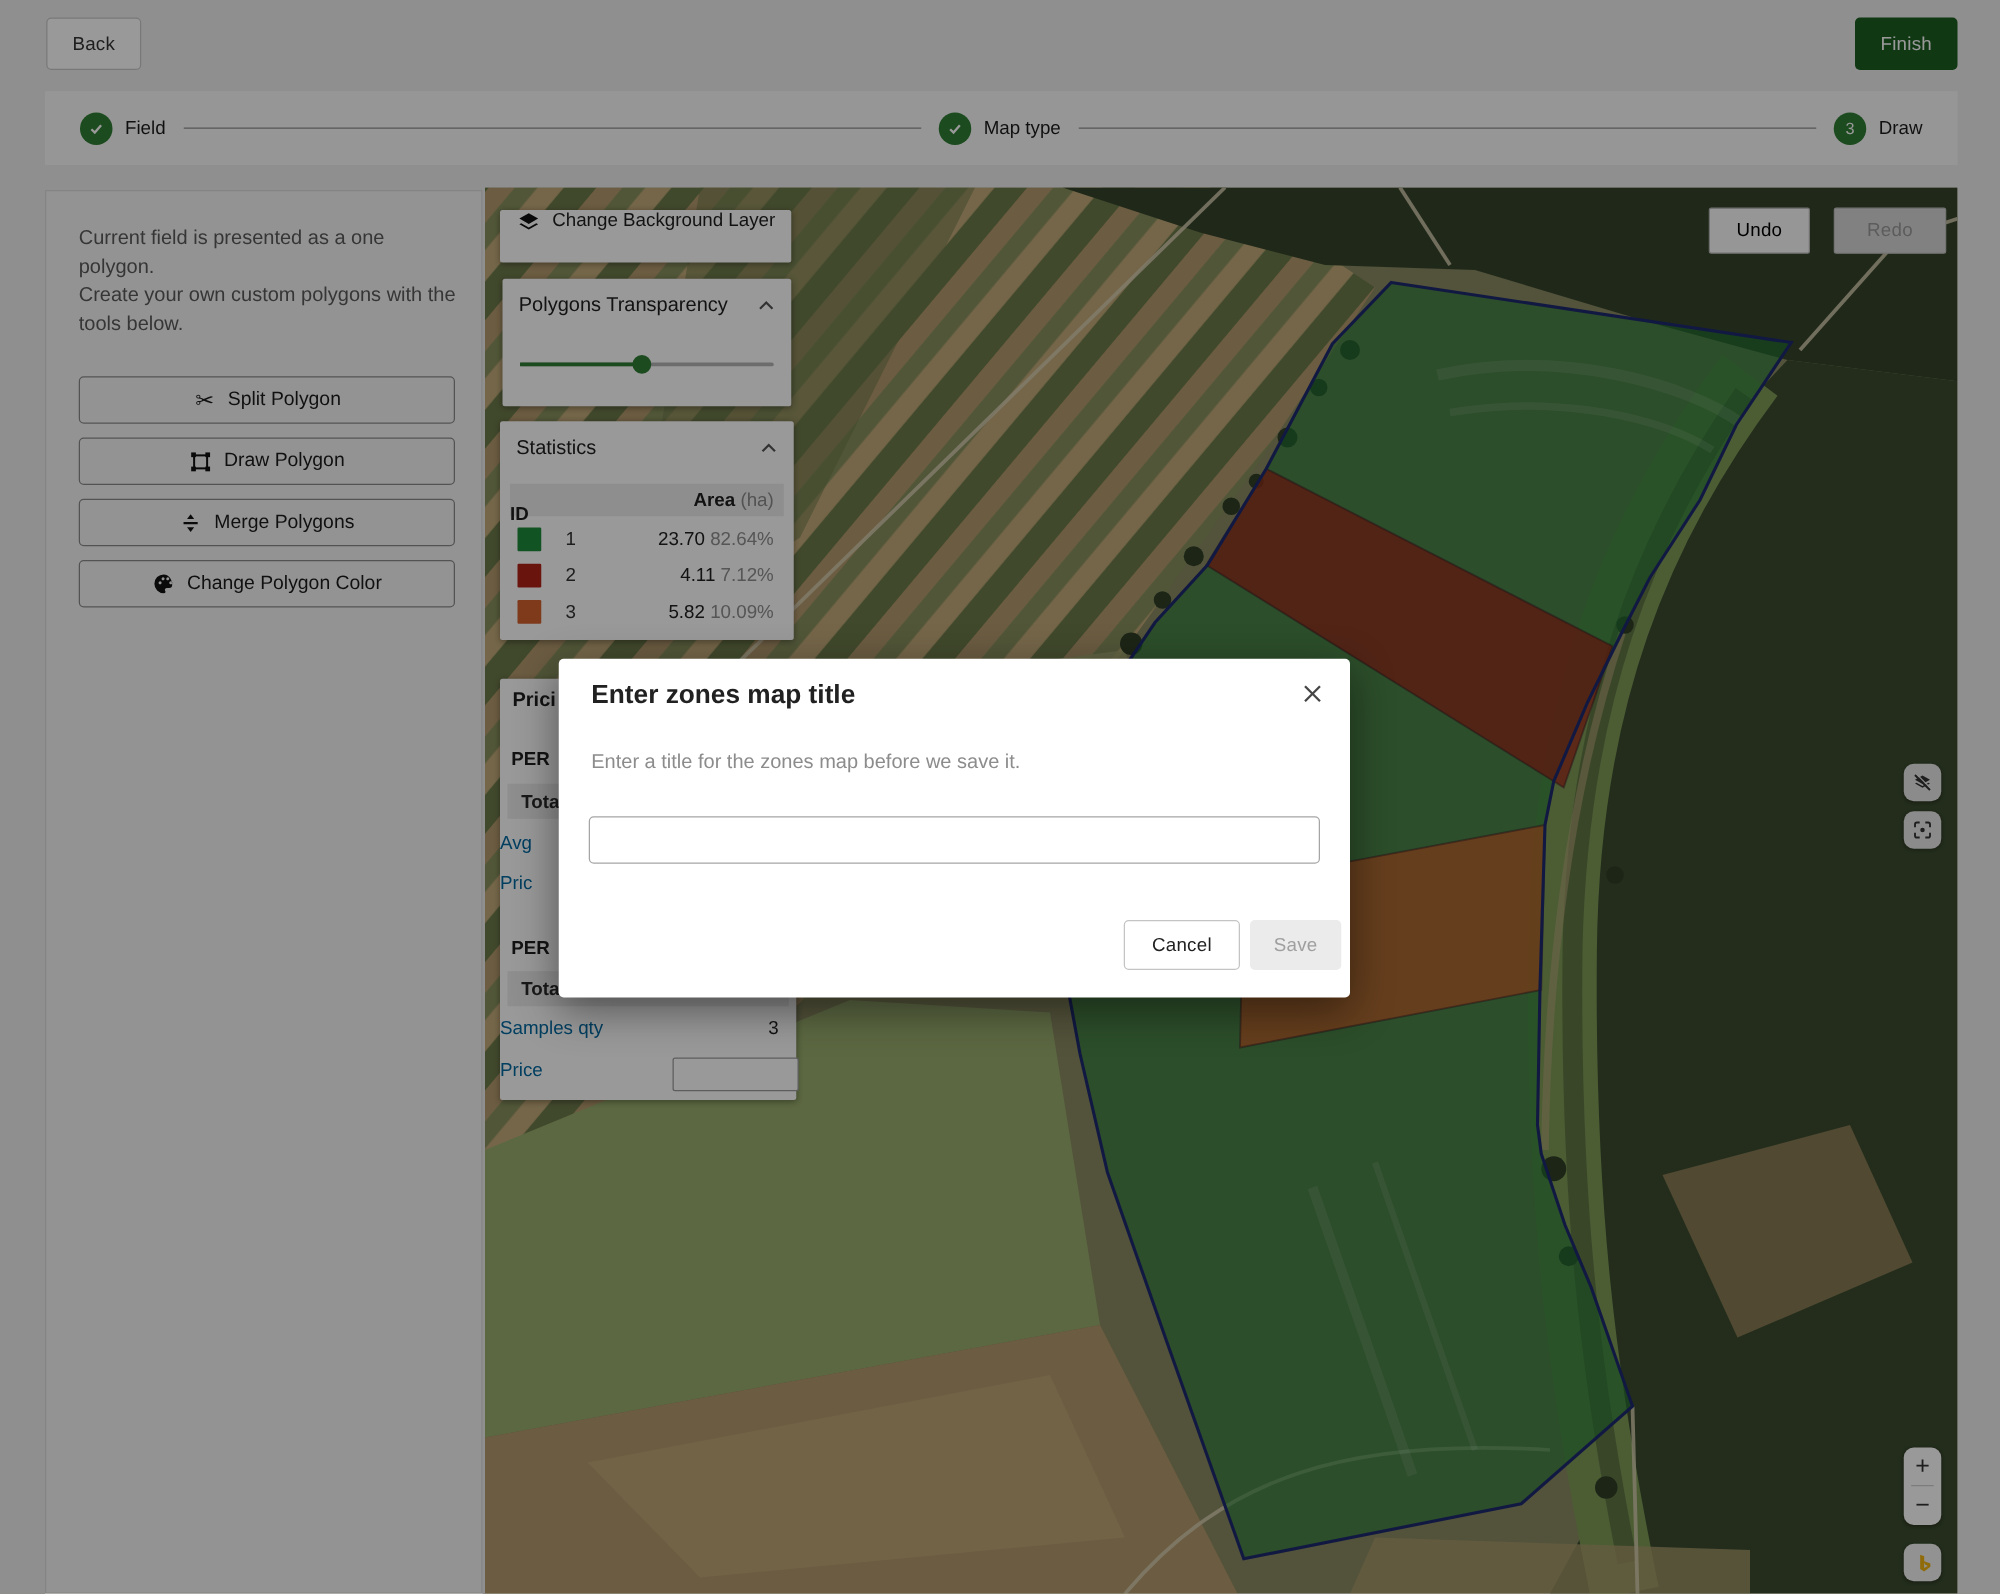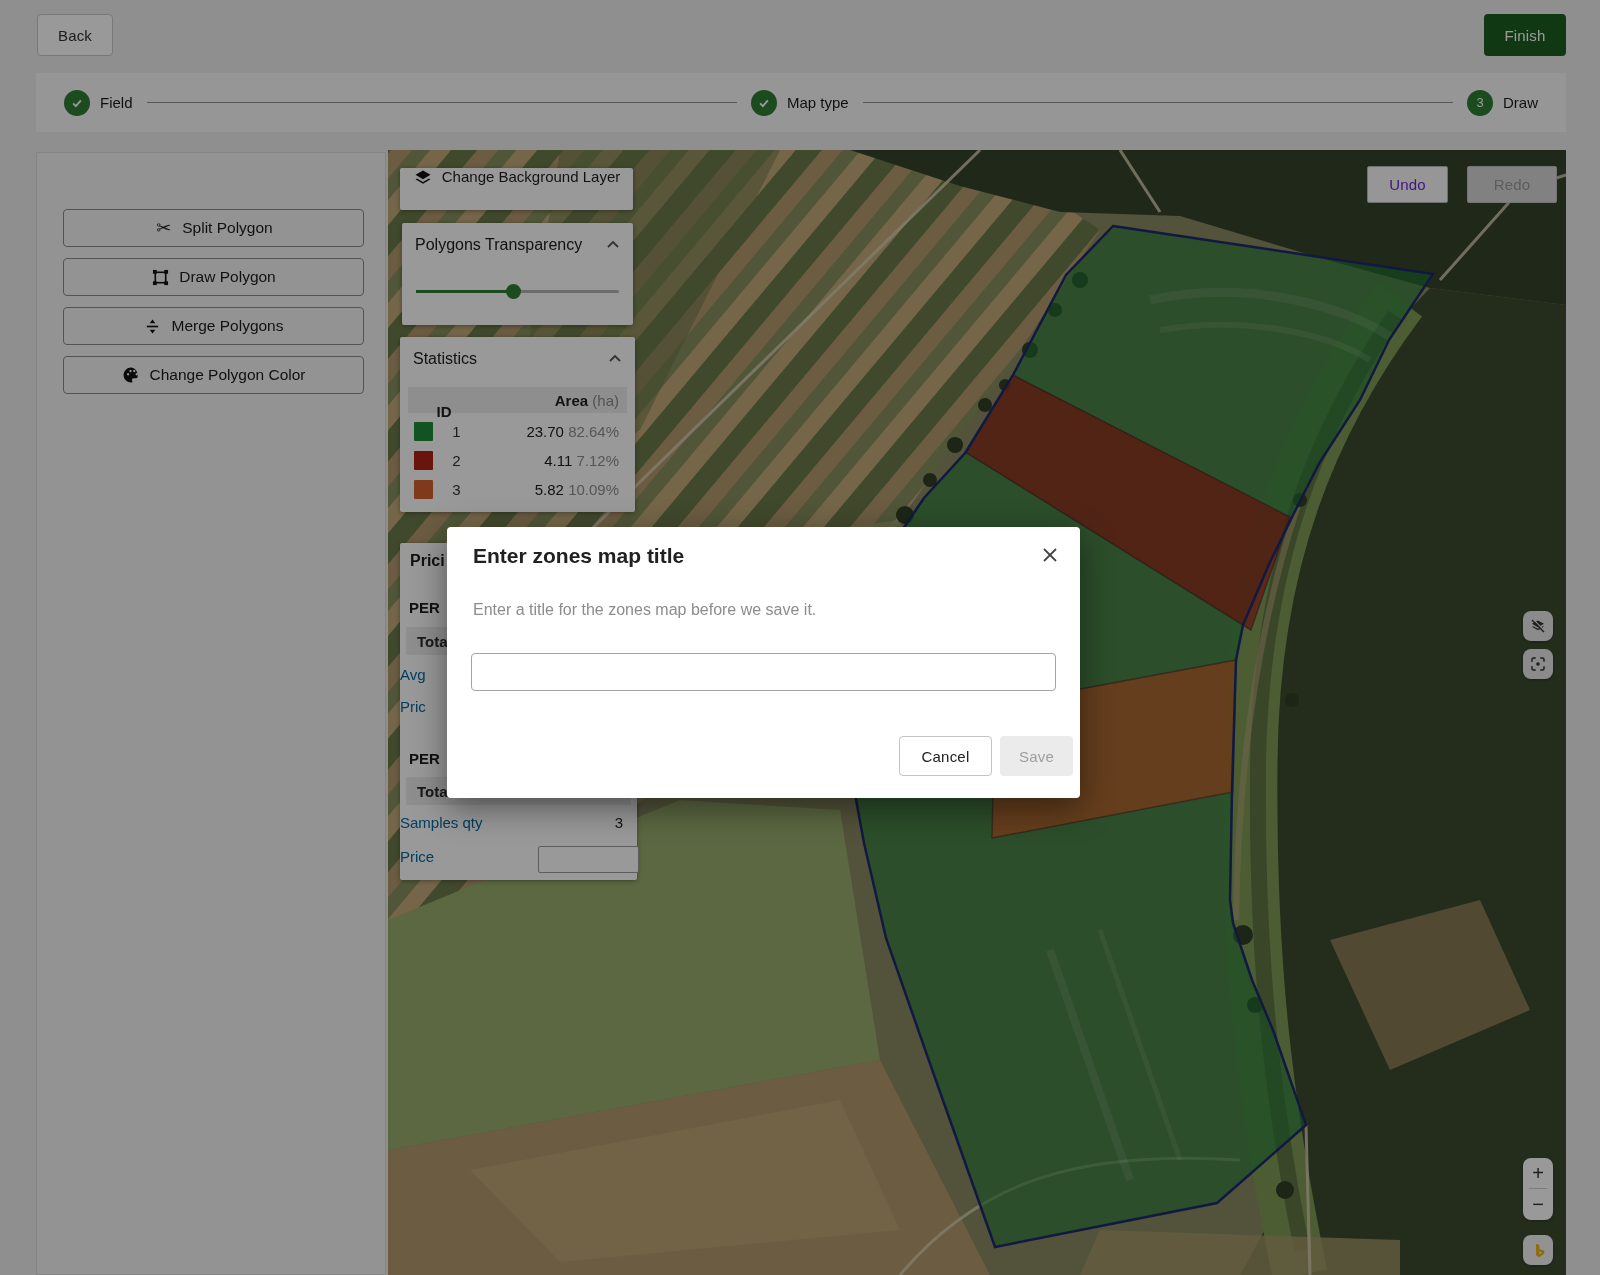--- a/index.html
+++ b/index.html
@@ -42,41 +42,41 @@
   .panel-title{font-size:16px;color:#212121;}
   .chev{position:absolute;right:12px;top:14px;cursor:pointer;}
   .track{position:absolute;left:14px;top:67px;width:203px;height:3px;background:#b5b5b5;border-radius:2px;}
   .track-fill{position:absolute;left:0;top:0;height:3px;width:48%;background:#2e7d32;}
   .thumb{position:absolute;left:48%;top:-6px;width:15px;height:15px;border-radius:50%;
          background:#2e7d32;transform:translateX(-7px);cursor:pointer;}
 
   .stats{left:400px;top:337px;width:235px;height:175px;}
   .stats-head{position:absolute;left:8px;top:50px;width:219px;height:26px;background:#ededed;
               display:flex;align-items:center;font-size:15px;font-weight:700;}
-  .stats-head .c-id{width:72px;text-align:center;margin-top:22px;}
+  .stats-head .c-id{width:72px;text-align:left;margin-top:22px;}
   .stats-head .c-area{flex:1;text-align:right;padding-right:8px;}
   .unit{color:#8a8a8a;font-weight:400;}
   .srow{position:absolute;left:8px;width:219px;height:28px;display:flex;align-items:center;font-size:15px;}
   .sw{width:19px;height:19px;margin-left:6px;border-radius:1px;}
   .sw1{background:#1f8a3b;} .sw2{background:#b02318;} .sw3{background:#d2622e;}
   .srow .rid{width:47px;text-align:center;color:#333;}
   .srow .rarea{flex:1;text-align:right;padding-right:8px;color:#212121;}
   .pct{color:#8f8f8f;}
 
   .pricing{left:400px;top:543px;width:237px;height:337px;}
   .pr-title{position:absolute;left:10px;top:9px;font-size:16px;font-weight:700;}
   .pr-sec{position:absolute;left:9px;font-size:15px;font-weight:700;}
   .pr-shade{position:absolute;left:6px;width:225px;height:28px;background:#ededed;}
   .pr-lab{position:absolute;left:17px;font-size:15px;font-weight:700;color:#2a2a2a;}
   .pr-lab2{position:absolute;left:0;font-size:15px;color:#0369a1;}
   .pr-val{position:absolute;right:14px;font-size:15px;color:#1f1f1f;}
   .price-input{position:absolute;left:138px;top:303px;width:95px;height:23px;border:1px solid #9c9c9c;
                border-radius:2px;background:#fff;}
 
-  .undo{left:1367px;top:166px;width:81px;height:37px;background:#fafafa;color:#6d28d9;
+  .undo{left:1367px;top:166px;width:81px;height:37px;background:#fafafa;color:#000000;
         border:1px solid #b9b9b9;border-radius:2px;}
   .redo{left:1467px;top:166px;width:90px;height:37px;background:#d8d8d8;color:#9a9a9a;
         border:1px solid #c2c2c2;border-radius:2px;}
   .sq-btn{left:1523px;width:30px;height:30px;background:#e8e8e8;border-radius:8px;
           display:flex;align-items:center;justify-content:center;cursor:pointer;box-shadow:0 1px 3px rgba(0,0,0,.3);}
   .zoomctl{left:1523px;top:1158px;width:30px;height:62px;background:#fff;border-radius:8px;
            box-shadow:0 1px 3px rgba(0,0,0,.3);display:flex;flex-direction:column;align-items:center;}
   .zbtn{width:30px;height:30px;display:flex;align-items:center;justify-content:center;
         font-size:20px;color:#333;cursor:pointer;}
   .zdiv{width:18px;height:1px;background:#cfcfcf;}
@@ -125,20 +125,21 @@
       <span class="step-label">Map type</span>
     </div>
     <div class="step-line"></div>
     <div class="step">
       <span class="step-circle">3</span>
       <span class="step-label">Draw</span>
     </div>
   </div>
 
   <div class="abs sidebar">
+    <p><span>Current field is presented as a one polygon.</span><br><span>Create your own custom polygons with the tools below.</span></p>
     <div class="tool-btns">
       <button class="tool-btn">
         <span class="ticon">✂</span>
         <span>Split Polygon</span>
       </button>
       <button class="tool-btn">
         <span class="ticon">
           <svg width="17" height="17" viewBox="0 0 18 18">
               <rect x="3.5" y="3.5" width="11" height="11" fill="none" stroke="#111" stroke-width="1.7"></rect>
               <rect x="1" y="1" width="4" height="4" fill="#111"></rect>

